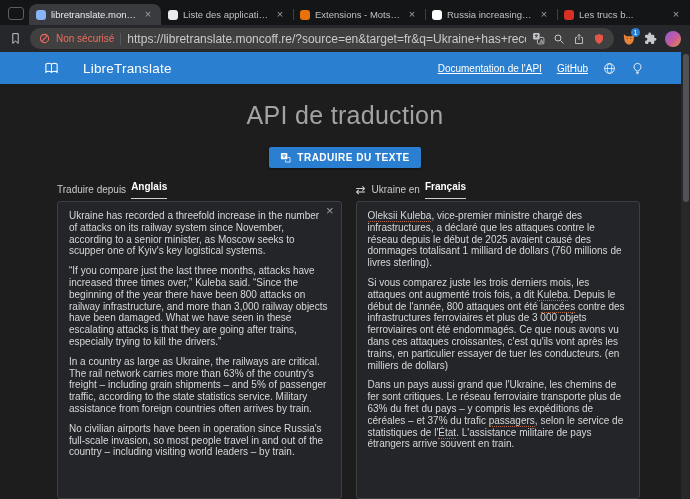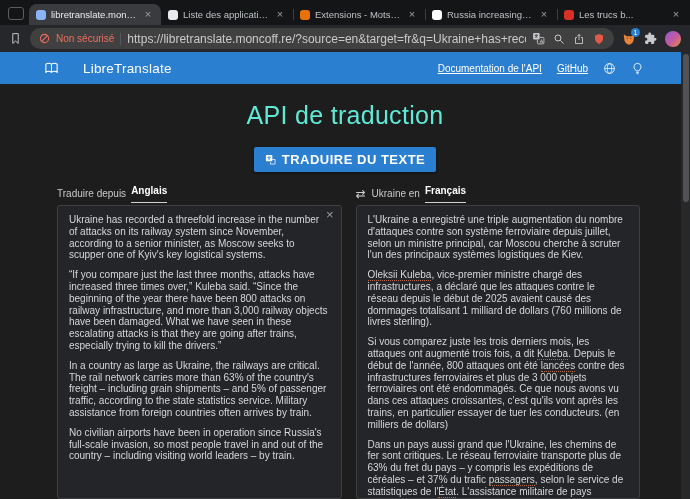--- a/index.html
+++ b/index.html
@@ -39,23 +39,23 @@
              min-width:9px;text-align:center;border-radius:5px;padding:0 1px}
   .avatar{width:16px;height:16px;border-radius:50%;background:linear-gradient(135deg,#8f5bd9 0%,#c75b9b 55%,#e8913a 100%);flex:none}
   
   .site-header{height:32px;background:var(--accent);display:flex;align-items:center;padding:0 46px 0 44px;color:#fff}
   .brand{display:flex;align-items:flex-end;gap:24px;font-size:13.5px;letter-spacing:.2px}
   .nav{margin-left:auto;display:flex;align-items:center;gap:15px}
   .nav-link{color:#fff;font-size:10px;text-decoration:underline;cursor:pointer;white-space:nowrap}
   .hdr-ic{display:flex;cursor:pointer}
   
   .page{height:415px;display:flex;flex-direction:column;overflow:hidden}
-  .page-title{color:#5eead4;font-size:25px;font-weight:400;text-align:center;margin:17px 8px 17px;letter-spacing:.3px}
+  .page-title{color:#a3a3a3;font-size:25px;font-weight:400;text-align:center;margin:17px 8px 17px;letter-spacing:.3px}
   .modes{display:flex;justify-content:center;gap:8px;margin-bottom:15px}
-  .btn{display:flex;align-items:center;gap:6px;font-size:13px;font-weight:bold;letter-spacing:.5px;
+  .btn{display:flex;align-items:center;gap:6px;font-size:10px;font-weight:bold;letter-spacing:.5px;
        padding:5px 11px;border-radius:2px;border:none;cursor:pointer;font-family:inherit}
   .btn-primary{background:var(--accent);color:#fff;box-shadow:0 1px 3px rgba(0,0,0,.45)}
   .btn-secondary{background:#303134;color:#d8d9da}
   .cols{display:flex;gap:14px;padding:0 50px 0 57px;flex:1;min-height:0}
   .col{flex:1;min-width:0;display:flex;flex-direction:column}
   .col-label{color:#c9c9c9;font-size:10px;margin-bottom:5px;display:flex;align-items:center;gap:5px;height:13px}
   .lang{color:#fff;font-weight:bold;border-bottom:1px solid #d0d0d0;cursor:pointer;padding-bottom:6px}
   .swap{color:#cfcfcf;font-size:12px;line-height:10px;cursor:pointer;margin-right:1px}
   .textarea{position:relative;flex:1;min-height:0;background:#242528;border:1px solid #3e3f43;border-radius:3px;
             padding:8px 11px;color:#d6d7d8;font-size:10px;line-height:1.18;overflow:hidden;cursor:text}
@@ -227,21 +227,20 @@
           </div>
       </div>
 
       <div class="col">
         <div class="col-label">
           <span class="swap">⇄</span>
           <span>Ukraine en</span>
           <span class="lang">Français</span>
         </div>
         <div class="textarea">
-            <p><span>L'Ukraine a enregistré une triple augmentation du nombre d'attaques contre son système ferroviaire depuis juillet, selon un ministre principal, car Moscou cherche à scruter l'un des principaux systèmes logistiques de Kiev.</span></p>
             <p><span class="spell">Oleksii Kuleba</span><span>, vice-premier ministre chargé des infrastructures, a déclaré que les attaques contre le réseau depuis le début de 2025 avaient causé des dommages totalisant 1 milliard de dollars (760 millions de livres sterling).</span></p>
             <p><span>Si vous comparez juste les trois derniers mois, les attaques ont augmenté trois fois, a dit </span><span class="spell">Kuleba</span><span>. Depuis le début de l'année, 800 attaques ont été </span><span class="spell">lancées</span><span> contre des infrastructures ferroviaires et plus de 3 000 objets ferroviaires ont été endommagés. Ce que nous avons vu dans ces attaques croissantes, c'est qu'ils vont après les trains, en particulier essayer de tuer les conducteurs. (en milliers de dollars)</span></p>
             <p><span>Dans un pays aussi grand que l'Ukraine, les chemins de fer sont critiques. Le réseau ferroviaire transporte plus de 63% du fret du pays – y compris les expéditions de céréales – et 37% du trafic </span><span class="spell">passagers</span><span>, selon le service de statistiques de l'</span><span class="spell">État</span><span>. L'assistance militaire de pays étrangers arrive souvent en train.</span></p>
           </div>
       </div>
     </div>
   </div>
 
   <div class="scrollbar">
     <div class="scroll-thumb"></div>

